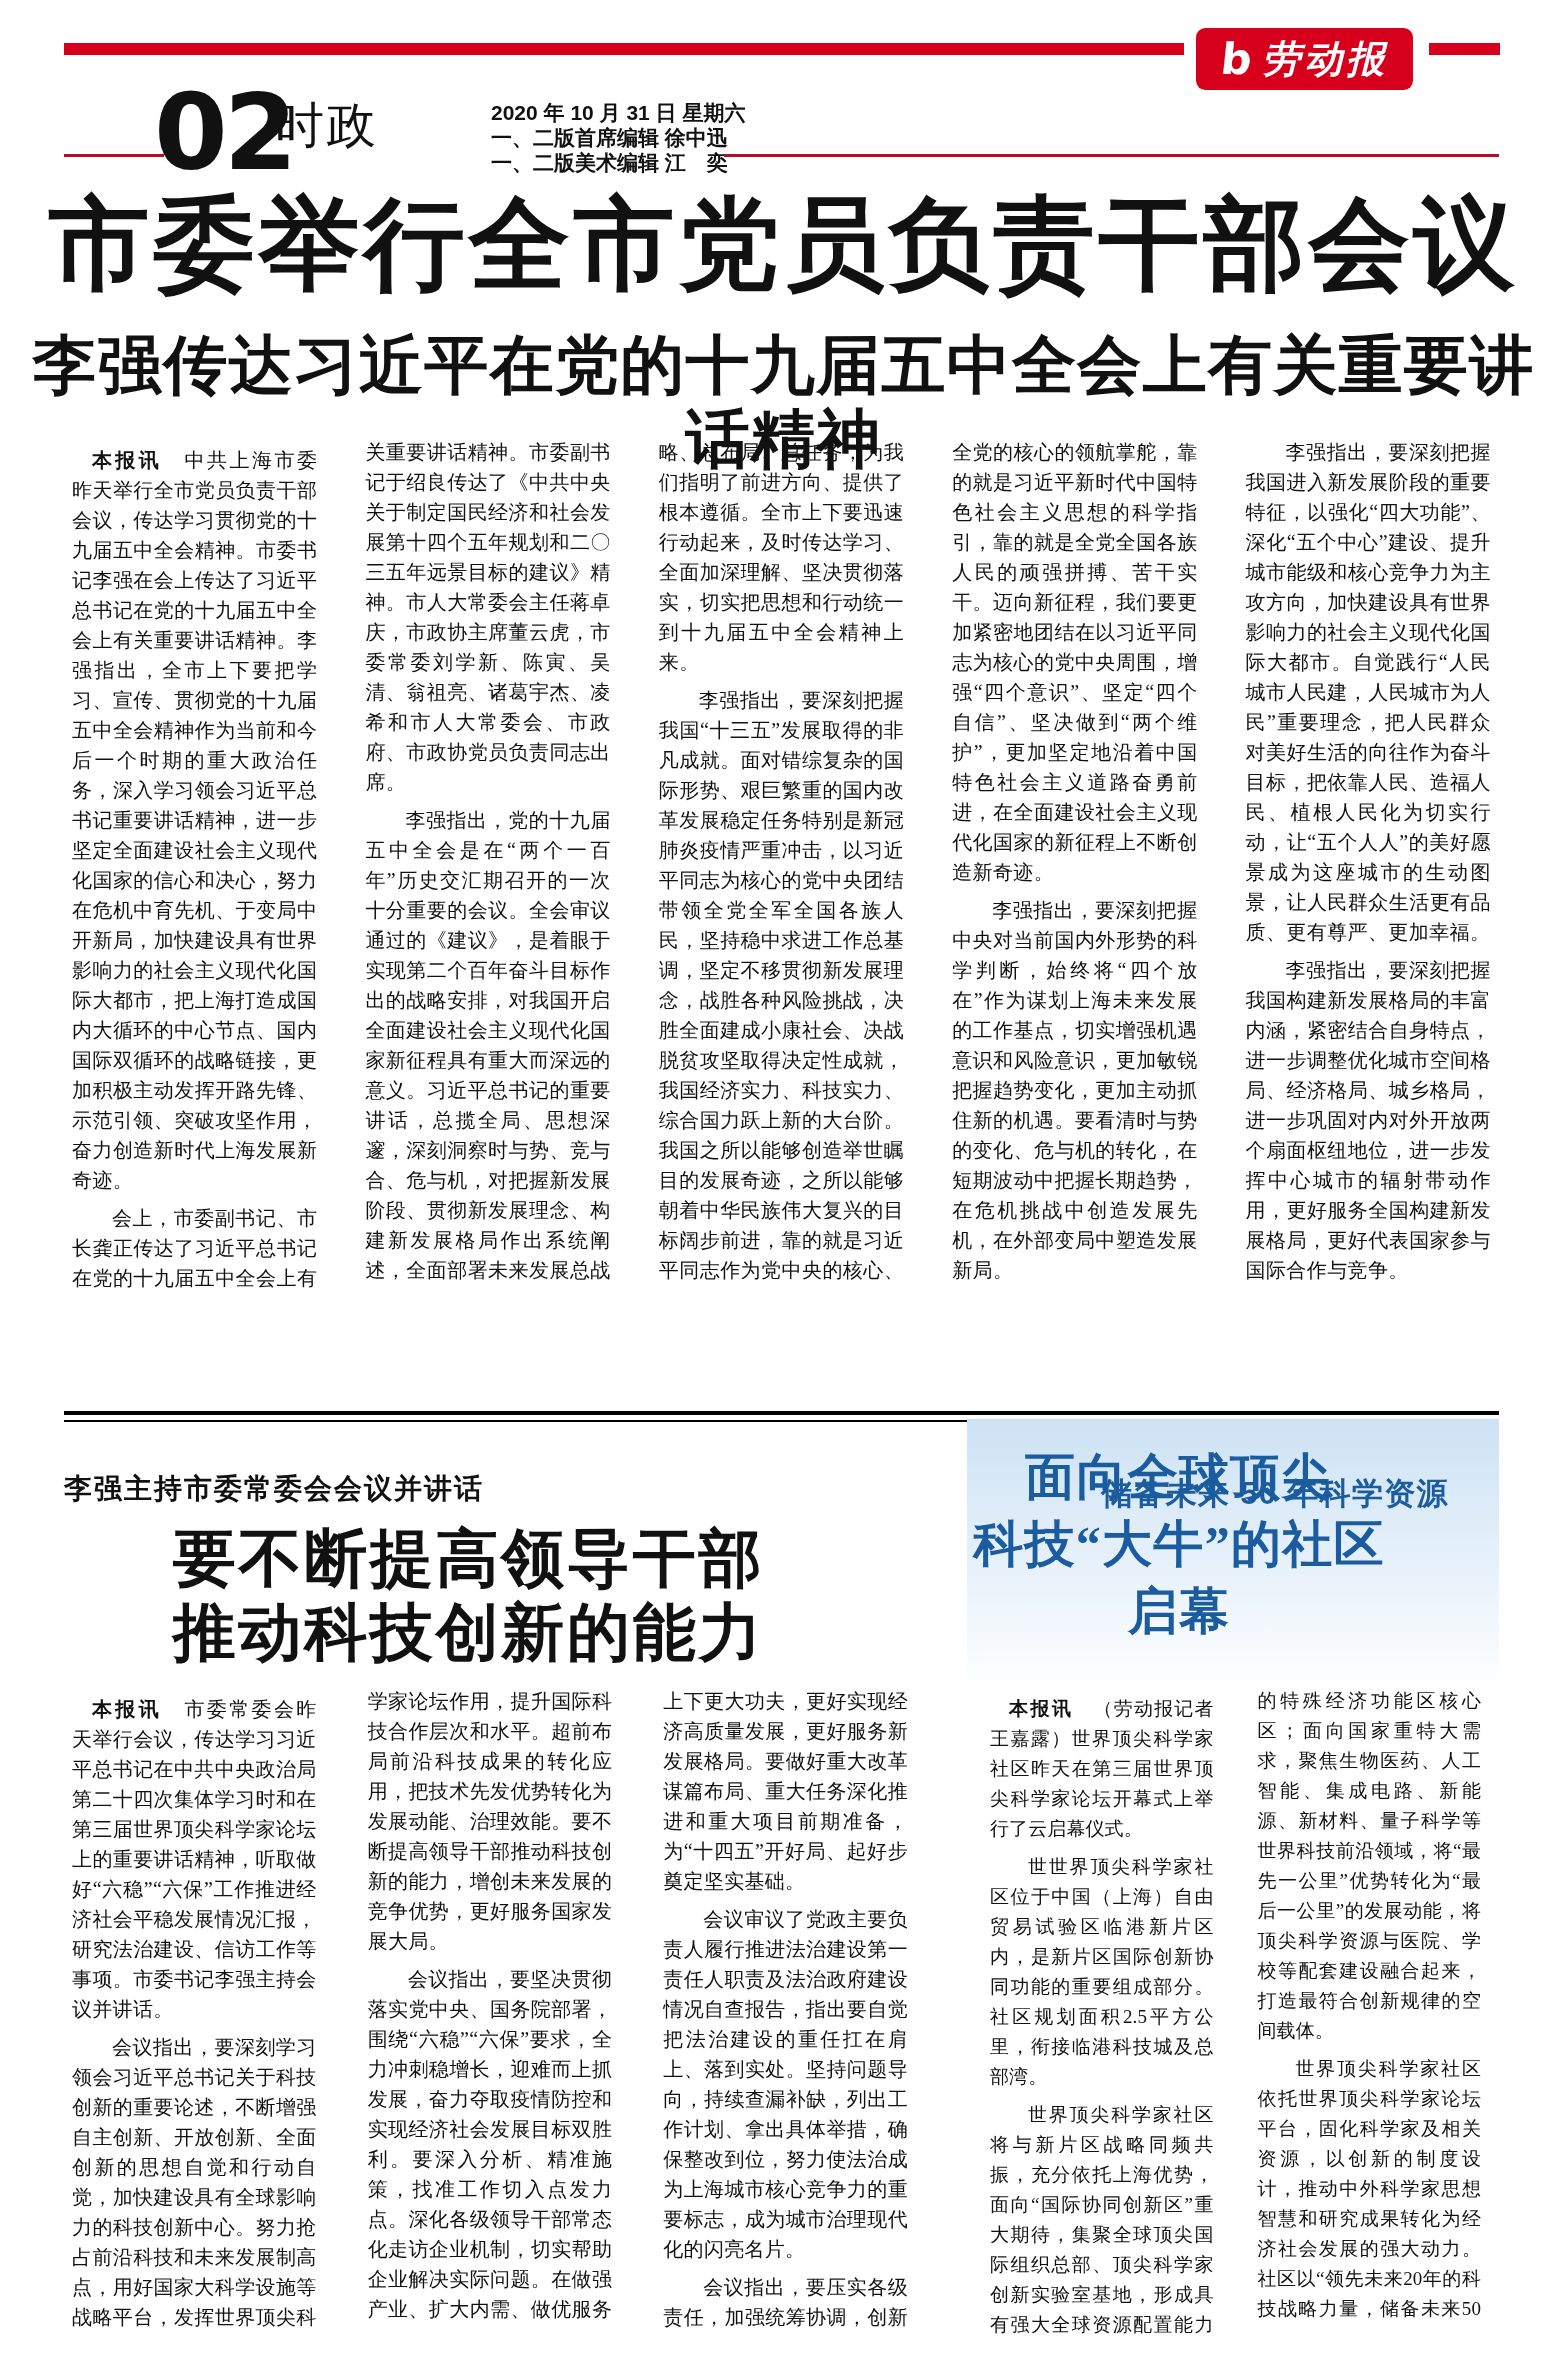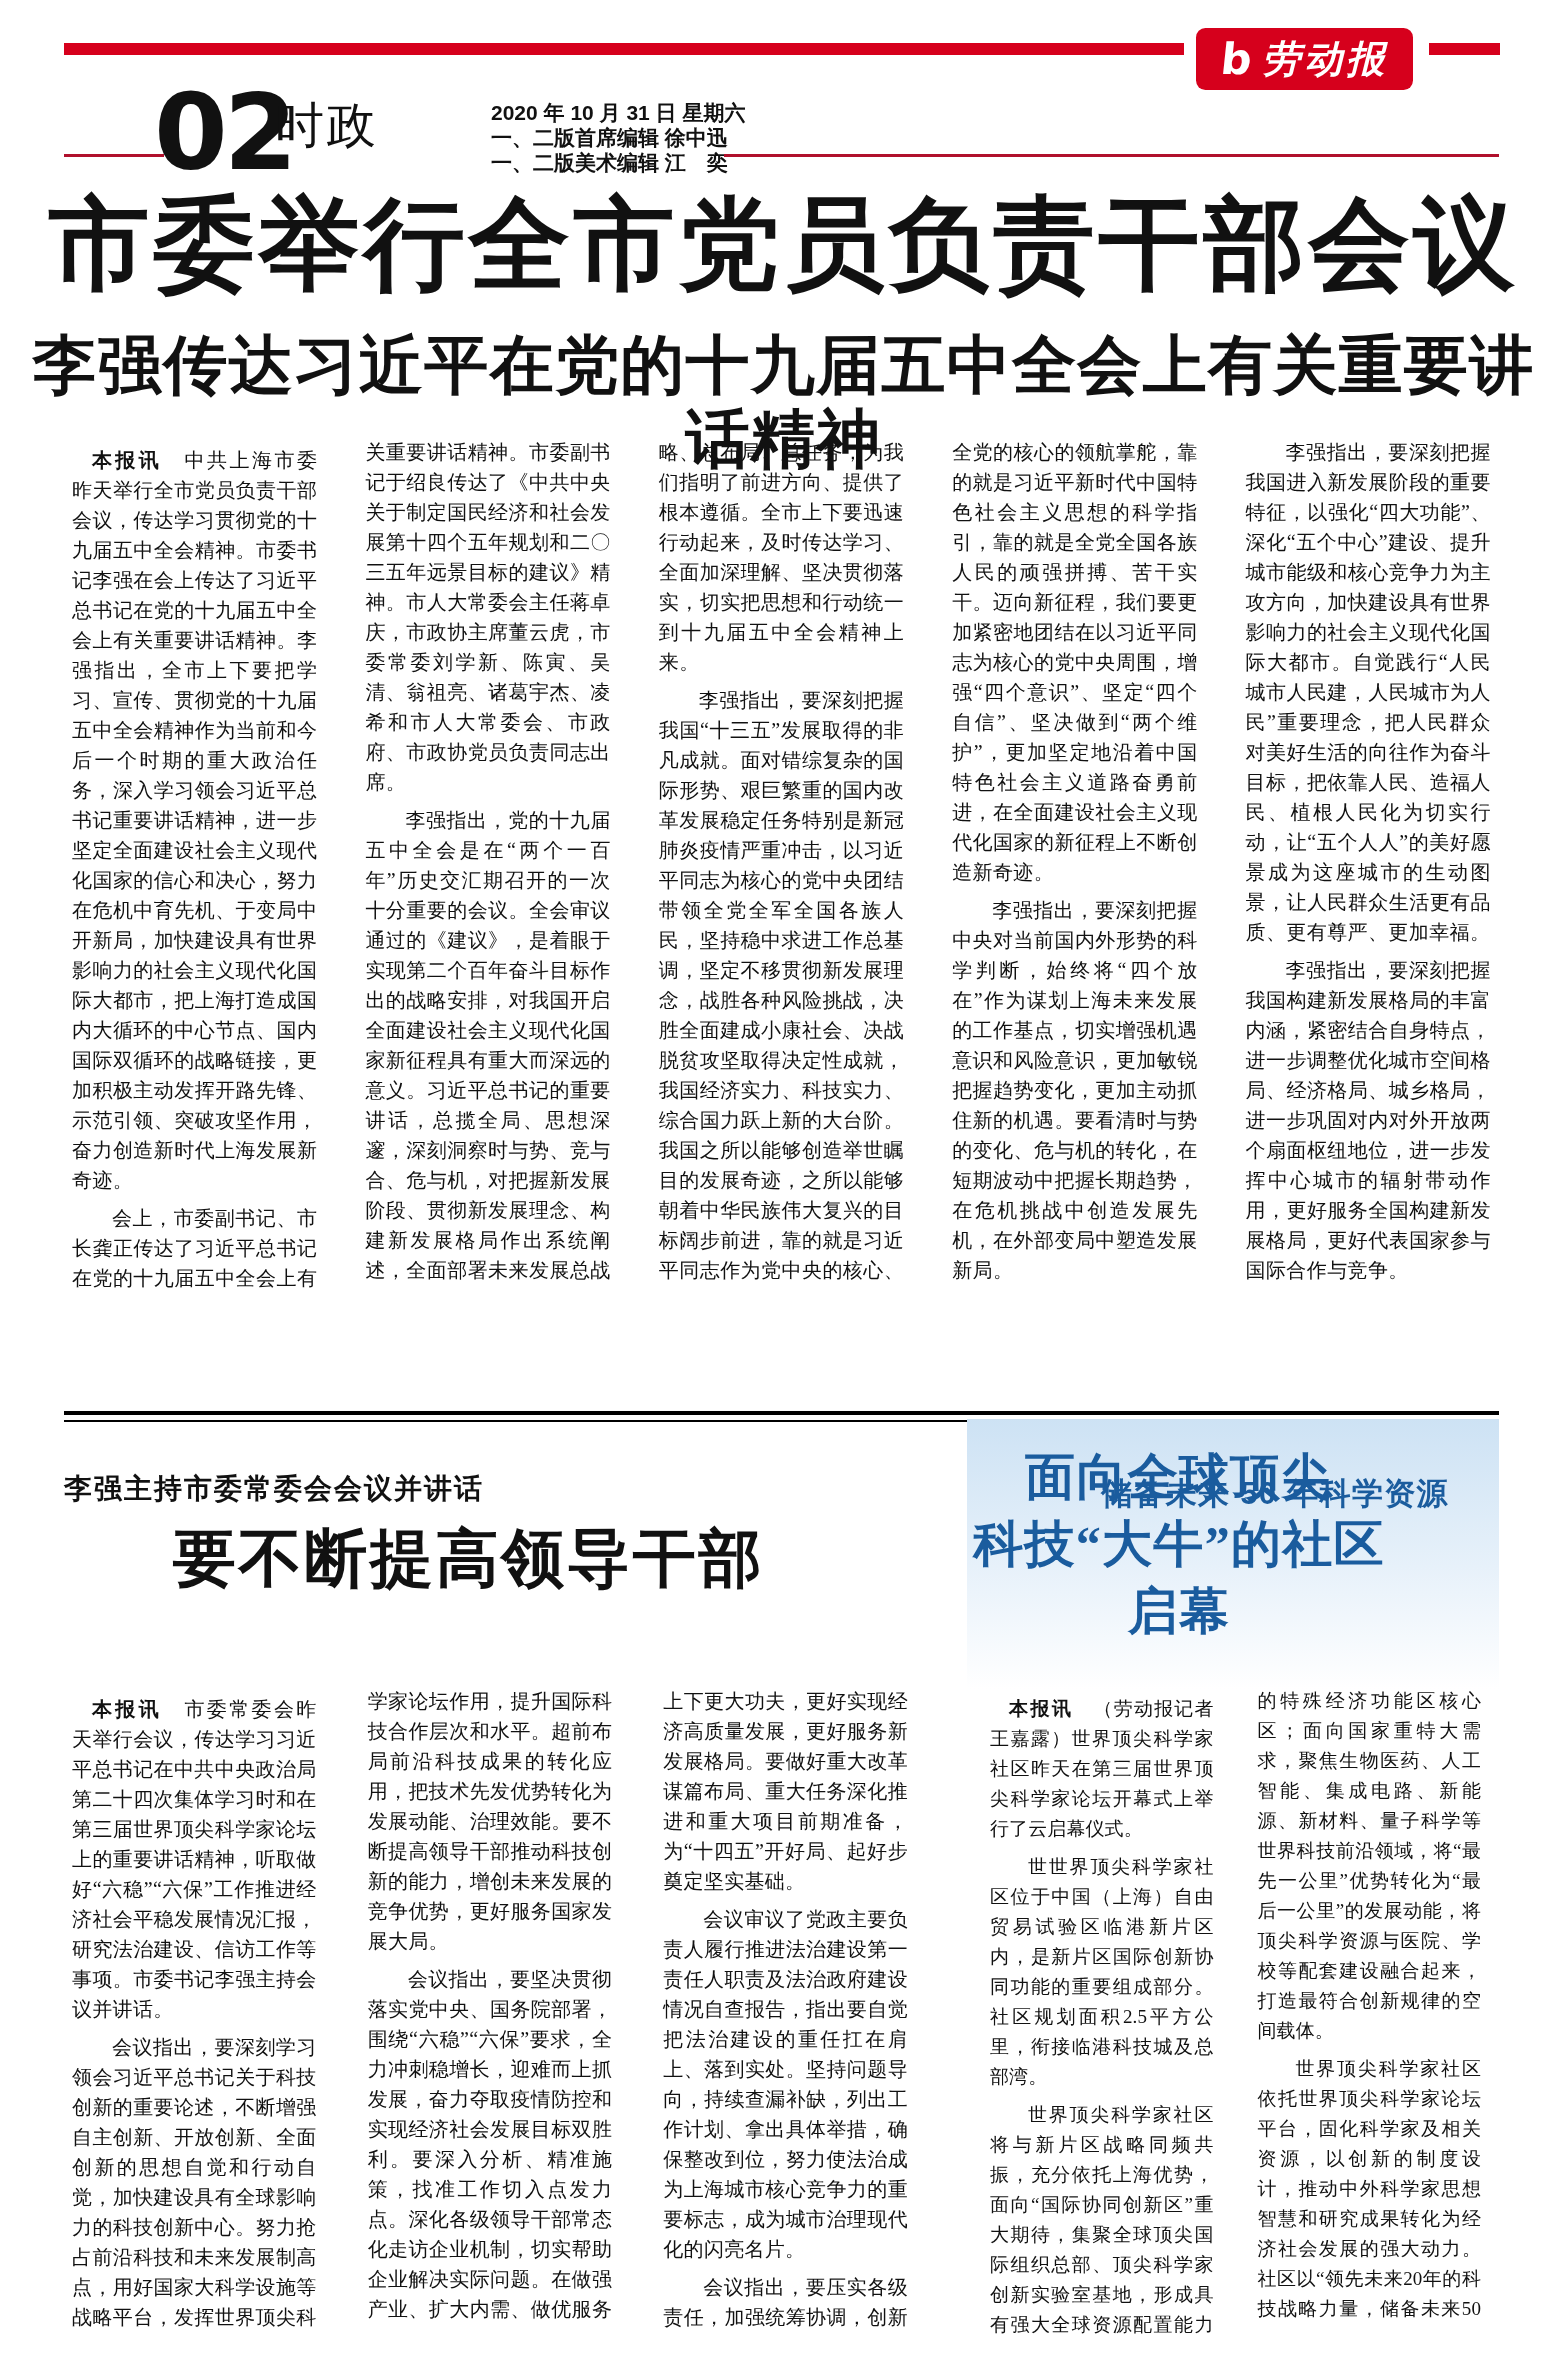--- a/index.html
+++ b/index.html
@@ -146,20 +146,21 @@
       <p>李强指出，要深刻把握我国构建新发展格局的丰富内涵，紧密结合自身特点，进一步调整优化城市空间格局、经济格局、城乡格局，进一步巩固对内对外开放两个扇面枢纽地位，进一步发挥中心城市的辐射带动作用，更好服务全国构建新发展格局，更好代表国家参与国际合作与竞争。</p>
     </div>
 
   <div class="divider"></div>
 
   <div class="br-box"></div>
 
   <div class="bl-kicker">李强主持市委常委会会议并讲话</div>
   <div class="bl-headline">
     <div>要不断提高领导干部</div>
+    <div>推动科技创新的能力</div>
   </div>
   <div class="bl-body article">
       <p class="lead-p"><b class="lead">本报讯</b>　市委常委会昨天举行会议，传达学习习近平总书记在中共中央政治局第二十四次集体学习时和在第三届世界顶尖科学家论坛上的重要讲话精神，听取做好“六稳”“六保”工作推进经济社会平稳发展情况汇报，研究法治建设、信访工作等事项。市委书记李强主持会议并讲话。</p>
       <p>会议指出，要深刻学习领会习近平总书记关于科技创新的重要论述，不断增强自主创新、开放创新、全面创新的思想自觉和行动自觉，加快建设具有全球影响力的科技创新中心。努力抢占前沿科技和未来发展制高点，用好国家大科学设施等战略平台，发挥世界顶尖科学家论坛作用，提升国际科技合作层次和水平。超前布局前沿科技成果的转化应用，把技术先发优势转化为发展动能、治理效能。要不断提高领导干部推动科技创新的能力，增创未来发展的竞争优势，更好服务国家发展大局。</p>
       <p>会议指出，要坚决贯彻落实党中央、国务院部署，围绕“六稳”“六保”要求，全力冲刺稳增长，迎难而上抓发展，奋力夺取疫情防控和实现经济社会发展目标双胜利。要深入分析、精准施策，找准工作切入点发力点。深化各级领导干部常态化走访企业机制，切实帮助企业解决实际问题。在做强产业、扩大内需、做优服务上下更大功夫，更好实现经济高质量发展，更好服务新发展格局。要做好重大改革谋篇布局、重大任务深化推进和重大项目前期准备，为“十四五”开好局、起好步奠定坚实基础。</p>
       <p>会议审议了党政主要负责人履行推进法治建设第一责任人职责及法治政府建设情况自查报告，指出要自觉把法治建设的重任扛在肩上、落到实处。坚持问题导向，持续查漏补缺，列出工作计划、拿出具体举措，确保整改到位，努力使法治成为上海城市核心竞争力的重要标志，成为城市治理现代化的闪亮名片。</p>
       <p>会议指出，要压实各级责任，加强统筹协调，创新方式方法，下大气力把信访突出问题处理好，把群众合理合法的利益诉求解决好，不断开创新时代信访工作新局面。要夯实基层基础，注重源头预防，用好人民建议征集机制，更好维护全市改革发展稳定大局。要关心支持爱护信访干部，打造高素质信访工作队伍。</p>
     </div>
 
   <div class="br-kicker">储备未来 50 年科学资源</div>

